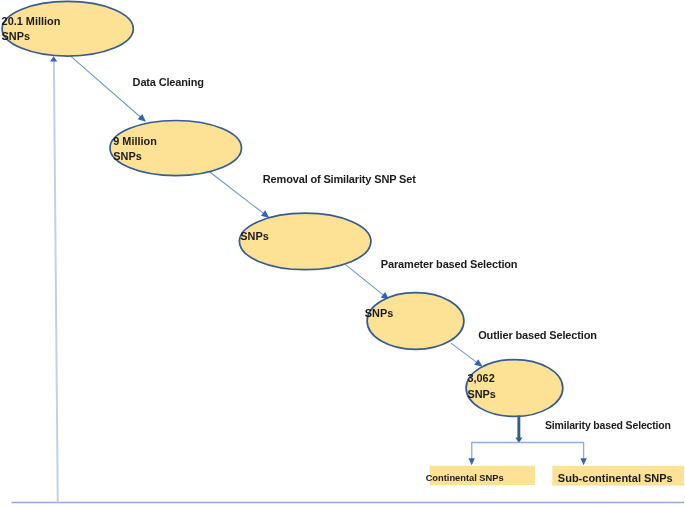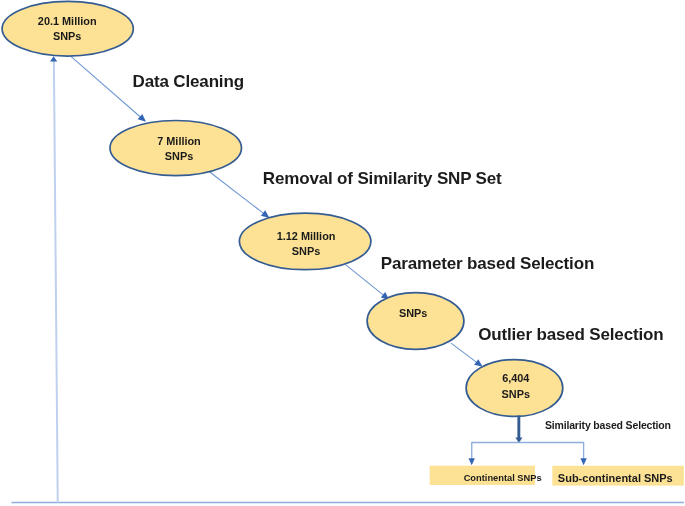--- a/index.html
+++ b/index.html
@@ -2,24 +2,24 @@
 <html><head>
 <meta charset="utf-8">
 <style>
   html,body{margin:0;padding:0;background:#ffffff;}
   body{width:685px;height:506px;overflow:hidden;
        font-family:"Liberation Sans",sans-serif;
        -webkit-font-smoothing:antialiased;
        -moz-osx-font-smoothing:grayscale;}
   #stage{position:relative;width:685px;height:506px;background:#fff;overflow:hidden;}
   svg.layer{position:absolute;left:0;top:0;width:685px;height:506px;display:block;}
-  .nlab{position:absolute;text-align:center;font-weight:bold;color:#1a1a1a;
+  .nlab{position:absolute;font-weight:bold;color:#1a1a1a;
         white-space:nowrap;font-size:10.9px;line-height:15.2px;transform:translateZ(0);}
   .elab{position:absolute;font-weight:bold;color:#1c1c1c;white-space:nowrap;
-        font-size:17px;line-height:12px;letter-spacing:-0.16px;transform:translateZ(0);}
+        font-size:11px;line-height:12px;letter-spacing:-0.16px;transform:translateZ(0);}
   .blab{position:absolute;text-align:center;font-weight:bold;color:#1a1a1a;
         white-space:nowrap;font-size:9.3px;line-height:11px;transform:translateZ(0);}
 </style>
 </head>
 <body>
 
 <div id="stage">
   <svg class="layer" viewBox="0 0 685 506">
     <g>
       <line x1="11.5" y1="502.5" x2="684" y2="502.5" stroke="#8FADDE" stroke-width="1.5"></line>
@@ -60,36 +60,35 @@
       <rect x="429.7" y="465.7" width="105.3" height="19.3" fill="#FDE295"></rect>
       <rect x="552.3" y="465.8" width="131.6" height="19.8" fill="#FDE295"></rect>
     </g>
   </svg>
 
   <div class="nlab" style="left: 1.6px; top: 14.2px; width: 131.2px;">
     <div>20.1 Million</div>
     <div>SNPs</div>
   </div>
   <div class="nlab" style="left: 113.25px; top: 134.1px; width: 131.5px;">
-    <div>7 Million</div>
+    <div>9 Million</div>
     <div>SNPs</div>
   </div>
   <div class="nlab" style="left: 240.35px; top: 228.8px; width: 131.5px;">
-    <div>1.12 Million</div>
     <div>SNPs</div>
   </div>
   <div class="nlab" style="left: 364.8px; top: 305.7px; width: 96.8px;">
     <div>SNPs</div>
   </div>
   <div class="nlab" style="left: 467.45px; top: 371.4px; width: 96.7px;">
-    <div>6,404</div>
+    <div>3,062</div>
     <div>SNPs</div>
   </div>
 
   <div class="elab" style="left: 132.6px; top: 76.3px;">Data Cleaning</div>
   <div class="elab" style="left: 262.8px; top: 173.3px;">Removal of Similarity SNP Set</div>
   <div class="elab" style="left: 478.2px; top: 329.2px;">Outlier based Selection</div>
   <div class="elab" style="left: 380.8px; top: 258px;">Parameter based Selection</div>
   <div class="elab" style="left: 544.9px; top: 418.9px; font-size: 10.5px;">Similarity based Selection</div>
 
-  <div class="blab" style="left: 450px; top: 472.6px; width: 105.3px;">Continental SNPs</div>
+  <div class="blab" style="left: 412px; top: 472.6px; width: 105.3px;">Continental SNPs</div>
   <div class="blab" style="left: 554.3px; top: 472.8px; width: 122px; font-size: 11px;">Sub-continental SNPs</div>
 </div>
 
 </body></html>

